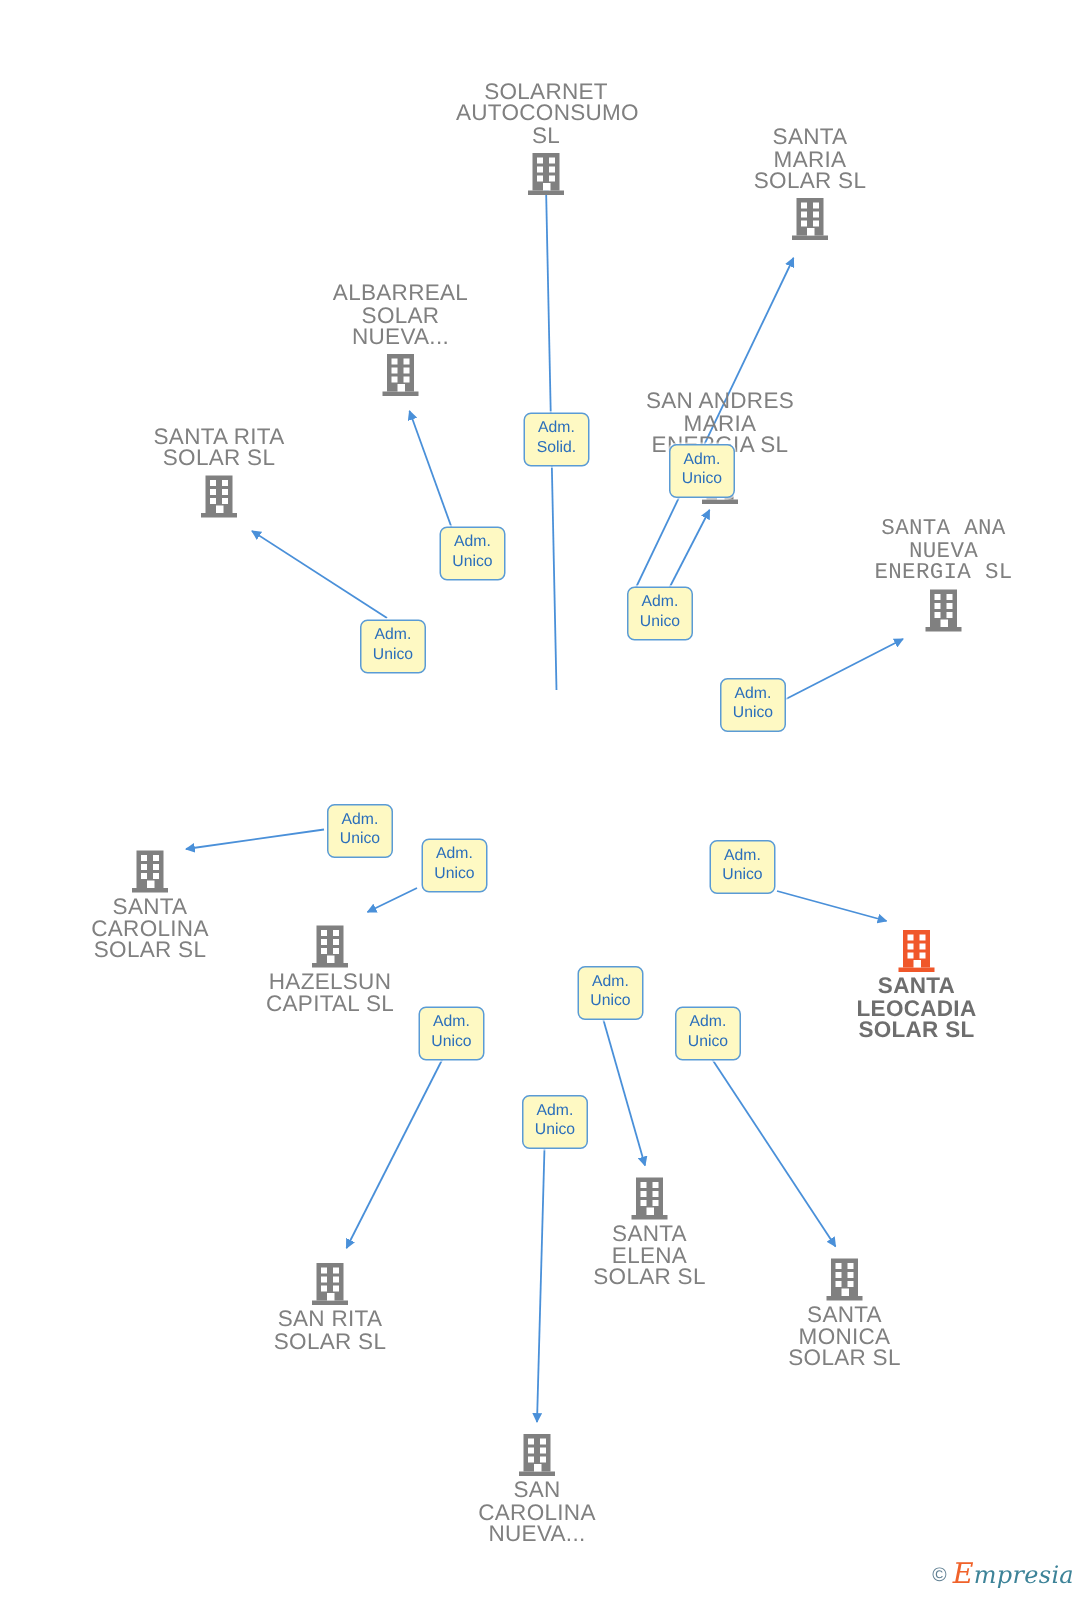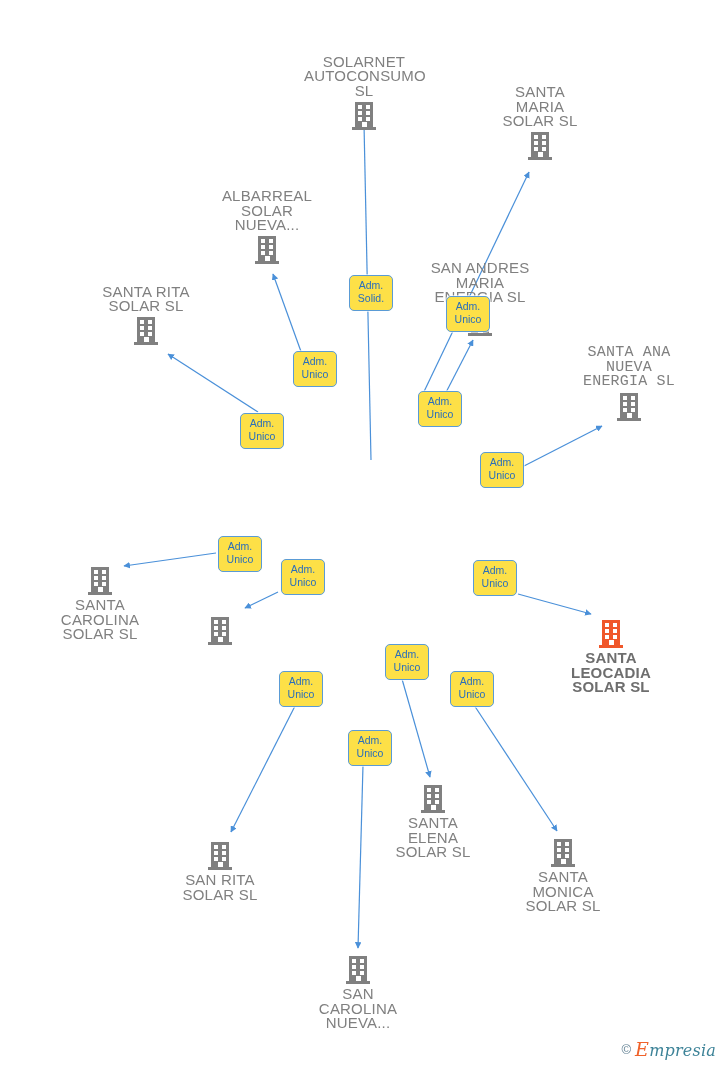--- a/index.html
+++ b/index.html
@@ -43,21 +43,21 @@
     white-space: pre-line;
   }
   .node.below .caption { margin-top: 2px; }
   .node.above .caption { margin-bottom: 2px; }
   .node.highlight .caption {
     color: #6e6e6e;
     font-weight: bold;
   }
   .edge-label {
     position: absolute;
-    background: #fde047;
+    background: #fef9c3;
     border: 1px solid #5a9bd5;
     border-radius: 5px;
     color: #2a6ebb;
     font-size: 10.5px;
     line-height: 13px;
     text-align: center;
     padding: 3px 6px 4px 6px;
     white-space: pre-line;
     box-sizing: border-box;
     box-shadow: 0 0 0 1px rgba(255,255,255,0.6);
@@ -231,20 +231,22 @@
             <rect x="4" y="1" width="18" height="25" fill="#808080"></rect>
             <rect x="1" y="26" width="24" height="3" fill="#808080"></rect>
             <rect x="7" y="4" width="4" height="4" fill="#ffffff"></rect>
             <rect x="15" y="4" width="4" height="4" fill="#ffffff"></rect>
             <rect x="7" y="10" width="4" height="4" fill="#ffffff"></rect>
             <rect x="15" y="10" width="4" height="4" fill="#ffffff"></rect>
             <rect x="7" y="16" width="4" height="4" fill="#ffffff"></rect>
             <rect x="15" y="16" width="4" height="4" fill="#ffffff"></rect>
             <rect x="11" y="21" width="5" height="5" fill="#ffffff"></rect>
           </svg></span>
+        <span class="caption">HAZELSUN
+CAPITAL SL</span>
       </div>
       <div class="node below highlight" style="left: 611px; top: 619px;">
         <span class="icon-wrap"><svg width="26" height="30" viewBox="0 0 26 30" xmlns="http://www.w3.org/2000/svg">
             <rect x="4" y="1" width="18" height="25" fill="#f0572a"></rect>
             <rect x="1" y="26" width="24" height="3" fill="#f0572a"></rect>
             <rect x="7" y="4" width="4" height="4" fill="#ffffff"></rect>
             <rect x="15" y="4" width="4" height="4" fill="#ffffff"></rect>
             <rect x="7" y="10" width="4" height="4" fill="#ffffff"></rect>
             <rect x="15" y="10" width="4" height="4" fill="#ffffff"></rect>
             <rect x="7" y="16" width="4" height="4" fill="#ffffff"></rect>

